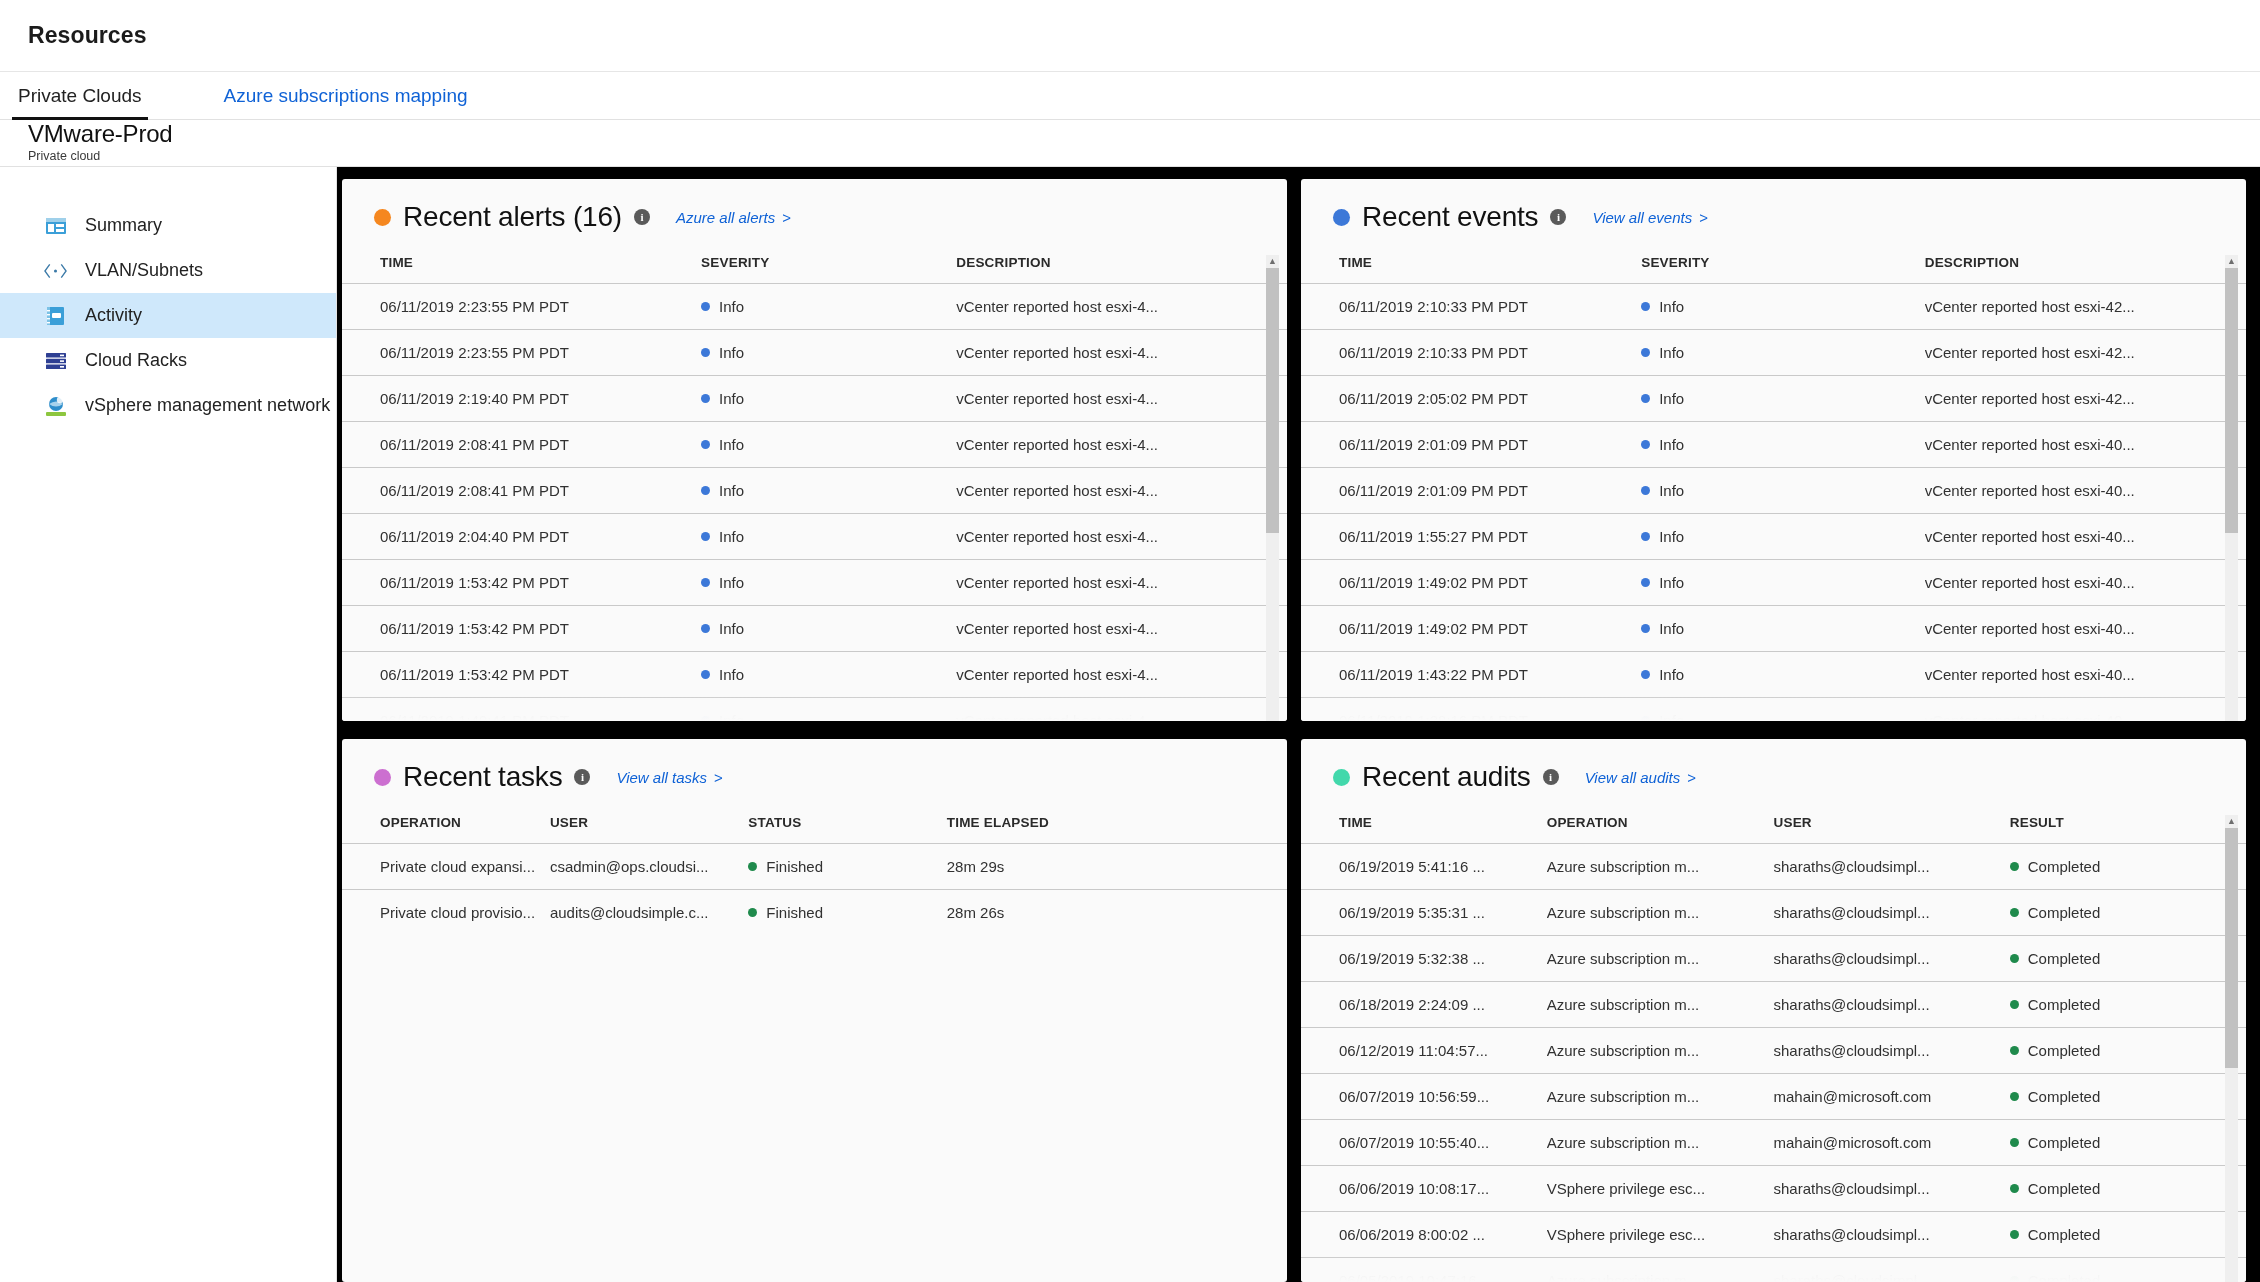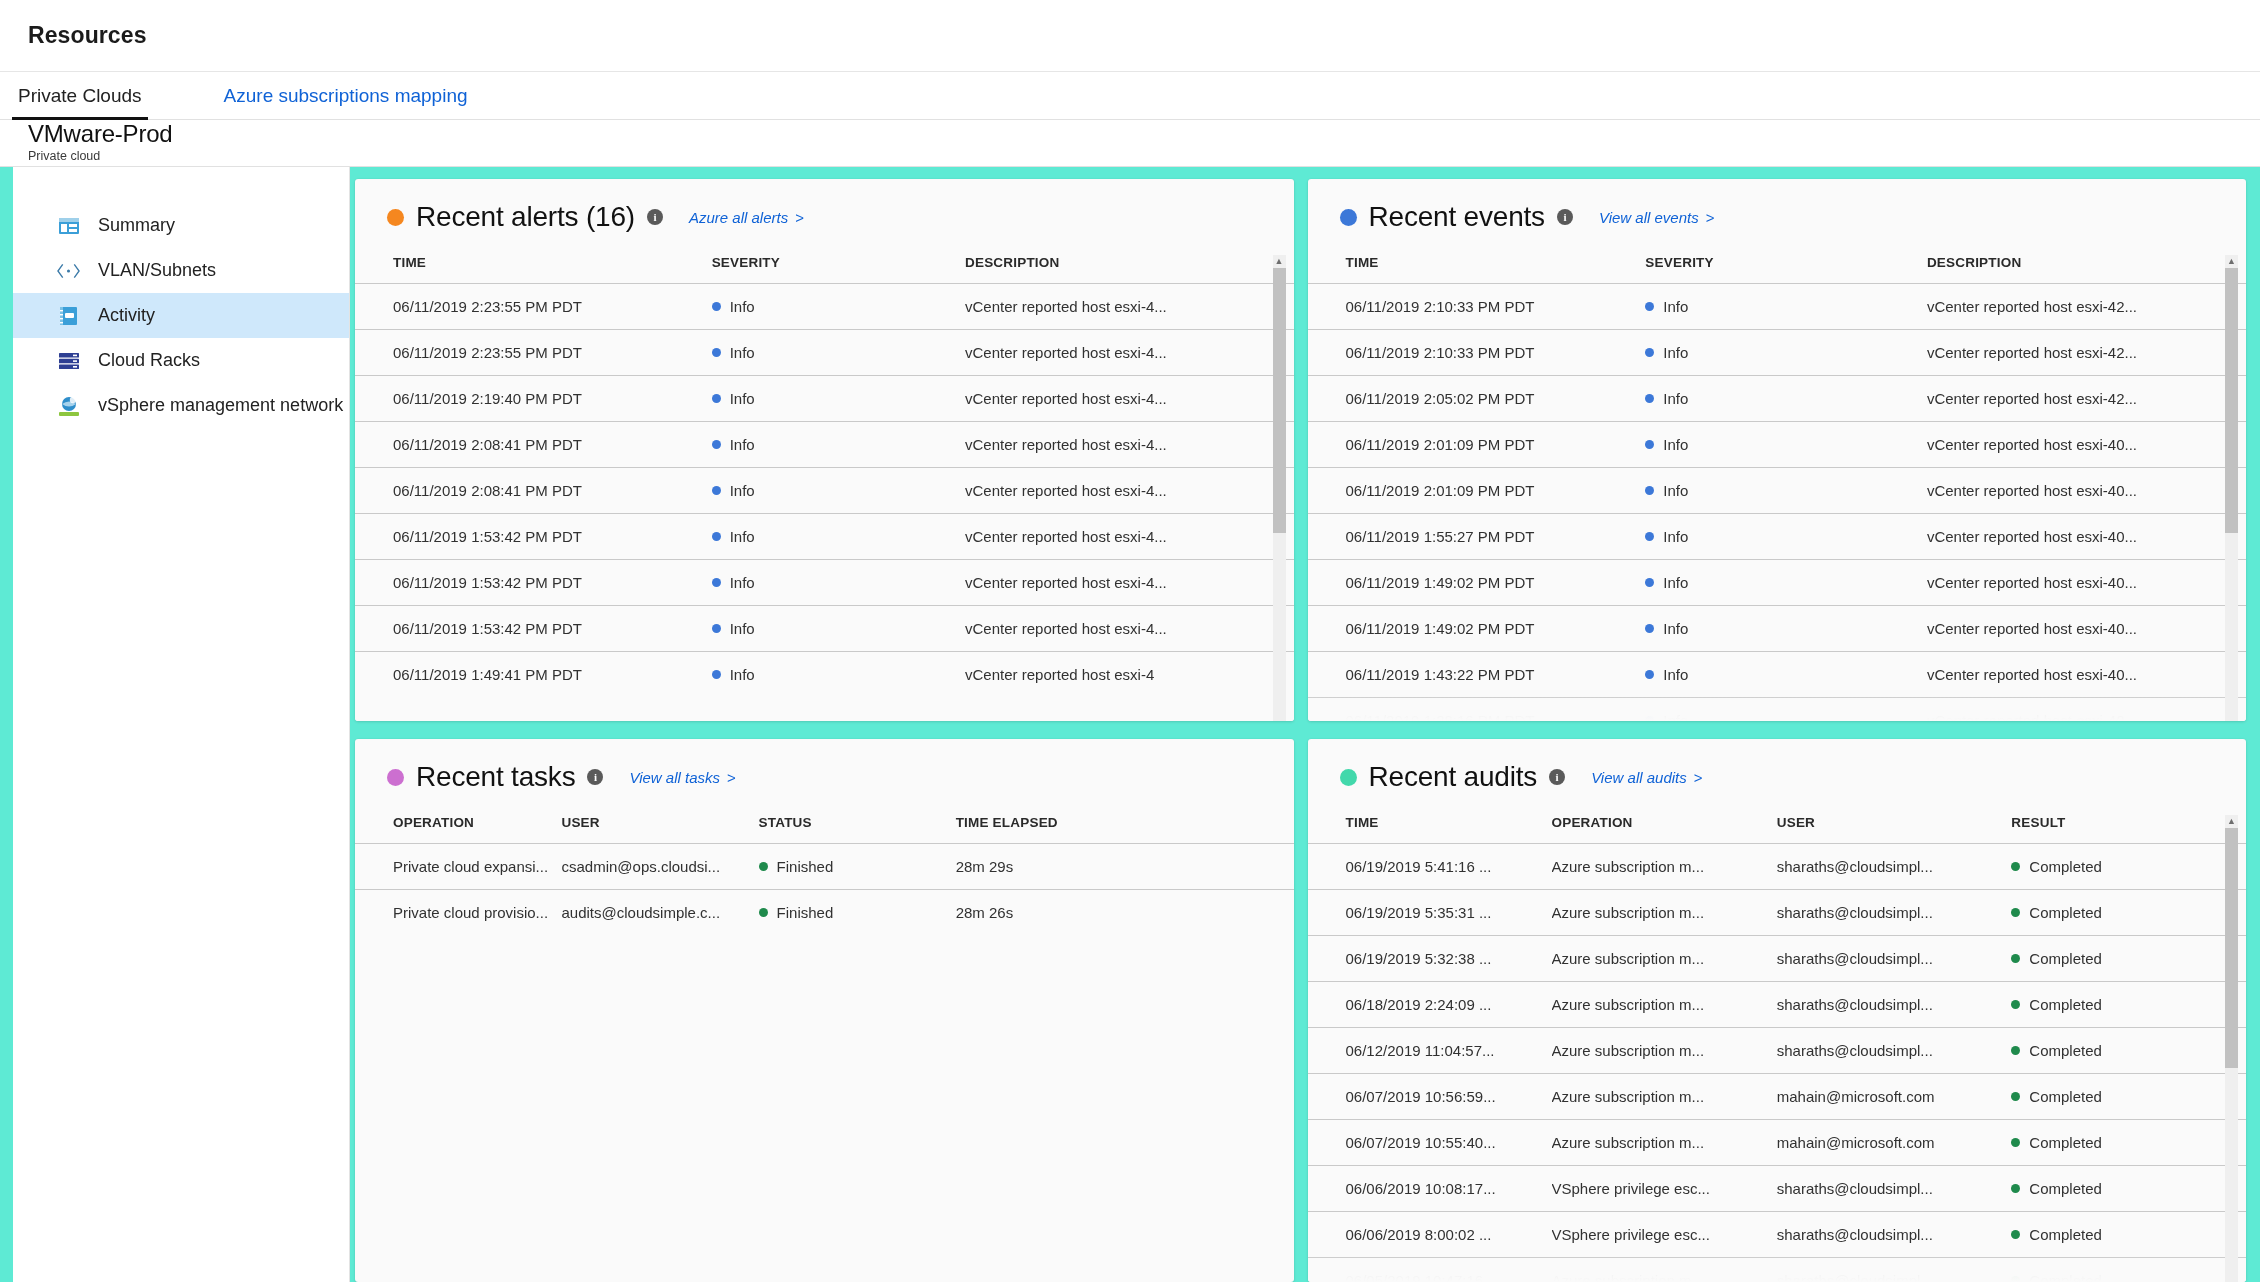--- a/index.html
+++ b/index.html
@@ -54,22 +54,21 @@
     border-bottom: 1px solid #e1e1e1;
     padding-left: 28px;
     display: flex; flex-direction: column; justify-content: center;
   }
   .subhead-title { font-size: 24px; font-weight: 400; color: #101010; line-height: 1.0; letter-spacing:-.2px;}
   .subhead-sub { font-size: 12.5px; color: #3a3a3a; line-height: 1.25; margin-top: 3px;}
 
   
   .body {
     flex: 1 1 auto; display: flex; min-height: 0;
-    background: #5eead4;
-    padding-left: 13px;
+    background: #000000;
   }
 
   
   .sidebar {
     width: 337px; flex: 0 0 337px;
     background: #ffffff;
     border-right: 1px solid #e3e3e3;
     padding-top: 36px;
   }
   .nav-item {
@@ -284,20 +283,25 @@
                   <td><span class="tcell-dot" style="background:#3c78d8"></span><span>Info</span></td>
                   <td>vCenter reported host esxi-4...</td>
                 </tr>
               <tr>
                   <td class="pad-l">06/11/2019 2:08:41 PM PDT</td>
                   <td><span class="tcell-dot" style="background:#3c78d8"></span><span>Info</span></td>
                   <td>vCenter reported host esxi-4...</td>
                 </tr>
               <tr>
                   <td class="pad-l">06/11/2019 2:08:41 PM PDT</td>
+                  <td><span class="tcell-dot" style="background:#3c78d8"></span><span>Info</span></td>
+                  <td>vCenter reported host esxi-4...</td>
+                </tr>
+              <tr>
+                  <td class="pad-l">06/11/2019 2:04:40 PM PDT</td>
                   <td><span class="tcell-dot" style="background:#3c78d8"></span><span>Info</span></td>
                   <td>vCenter reported host esxi-4...</td>
                 </tr>
               <tr>
                   <td class="pad-l">06/11/2019 1:53:42 PM PDT</td>
                   <td><span class="tcell-dot" style="background:#3c78d8"></span><span>Info</span></td>
                   <td>vCenter reported host esxi-4...</td>
                 </tr>
               <tr>
                   <td class="pad-l">06/11/2019 1:53:42 PM PDT</td>

